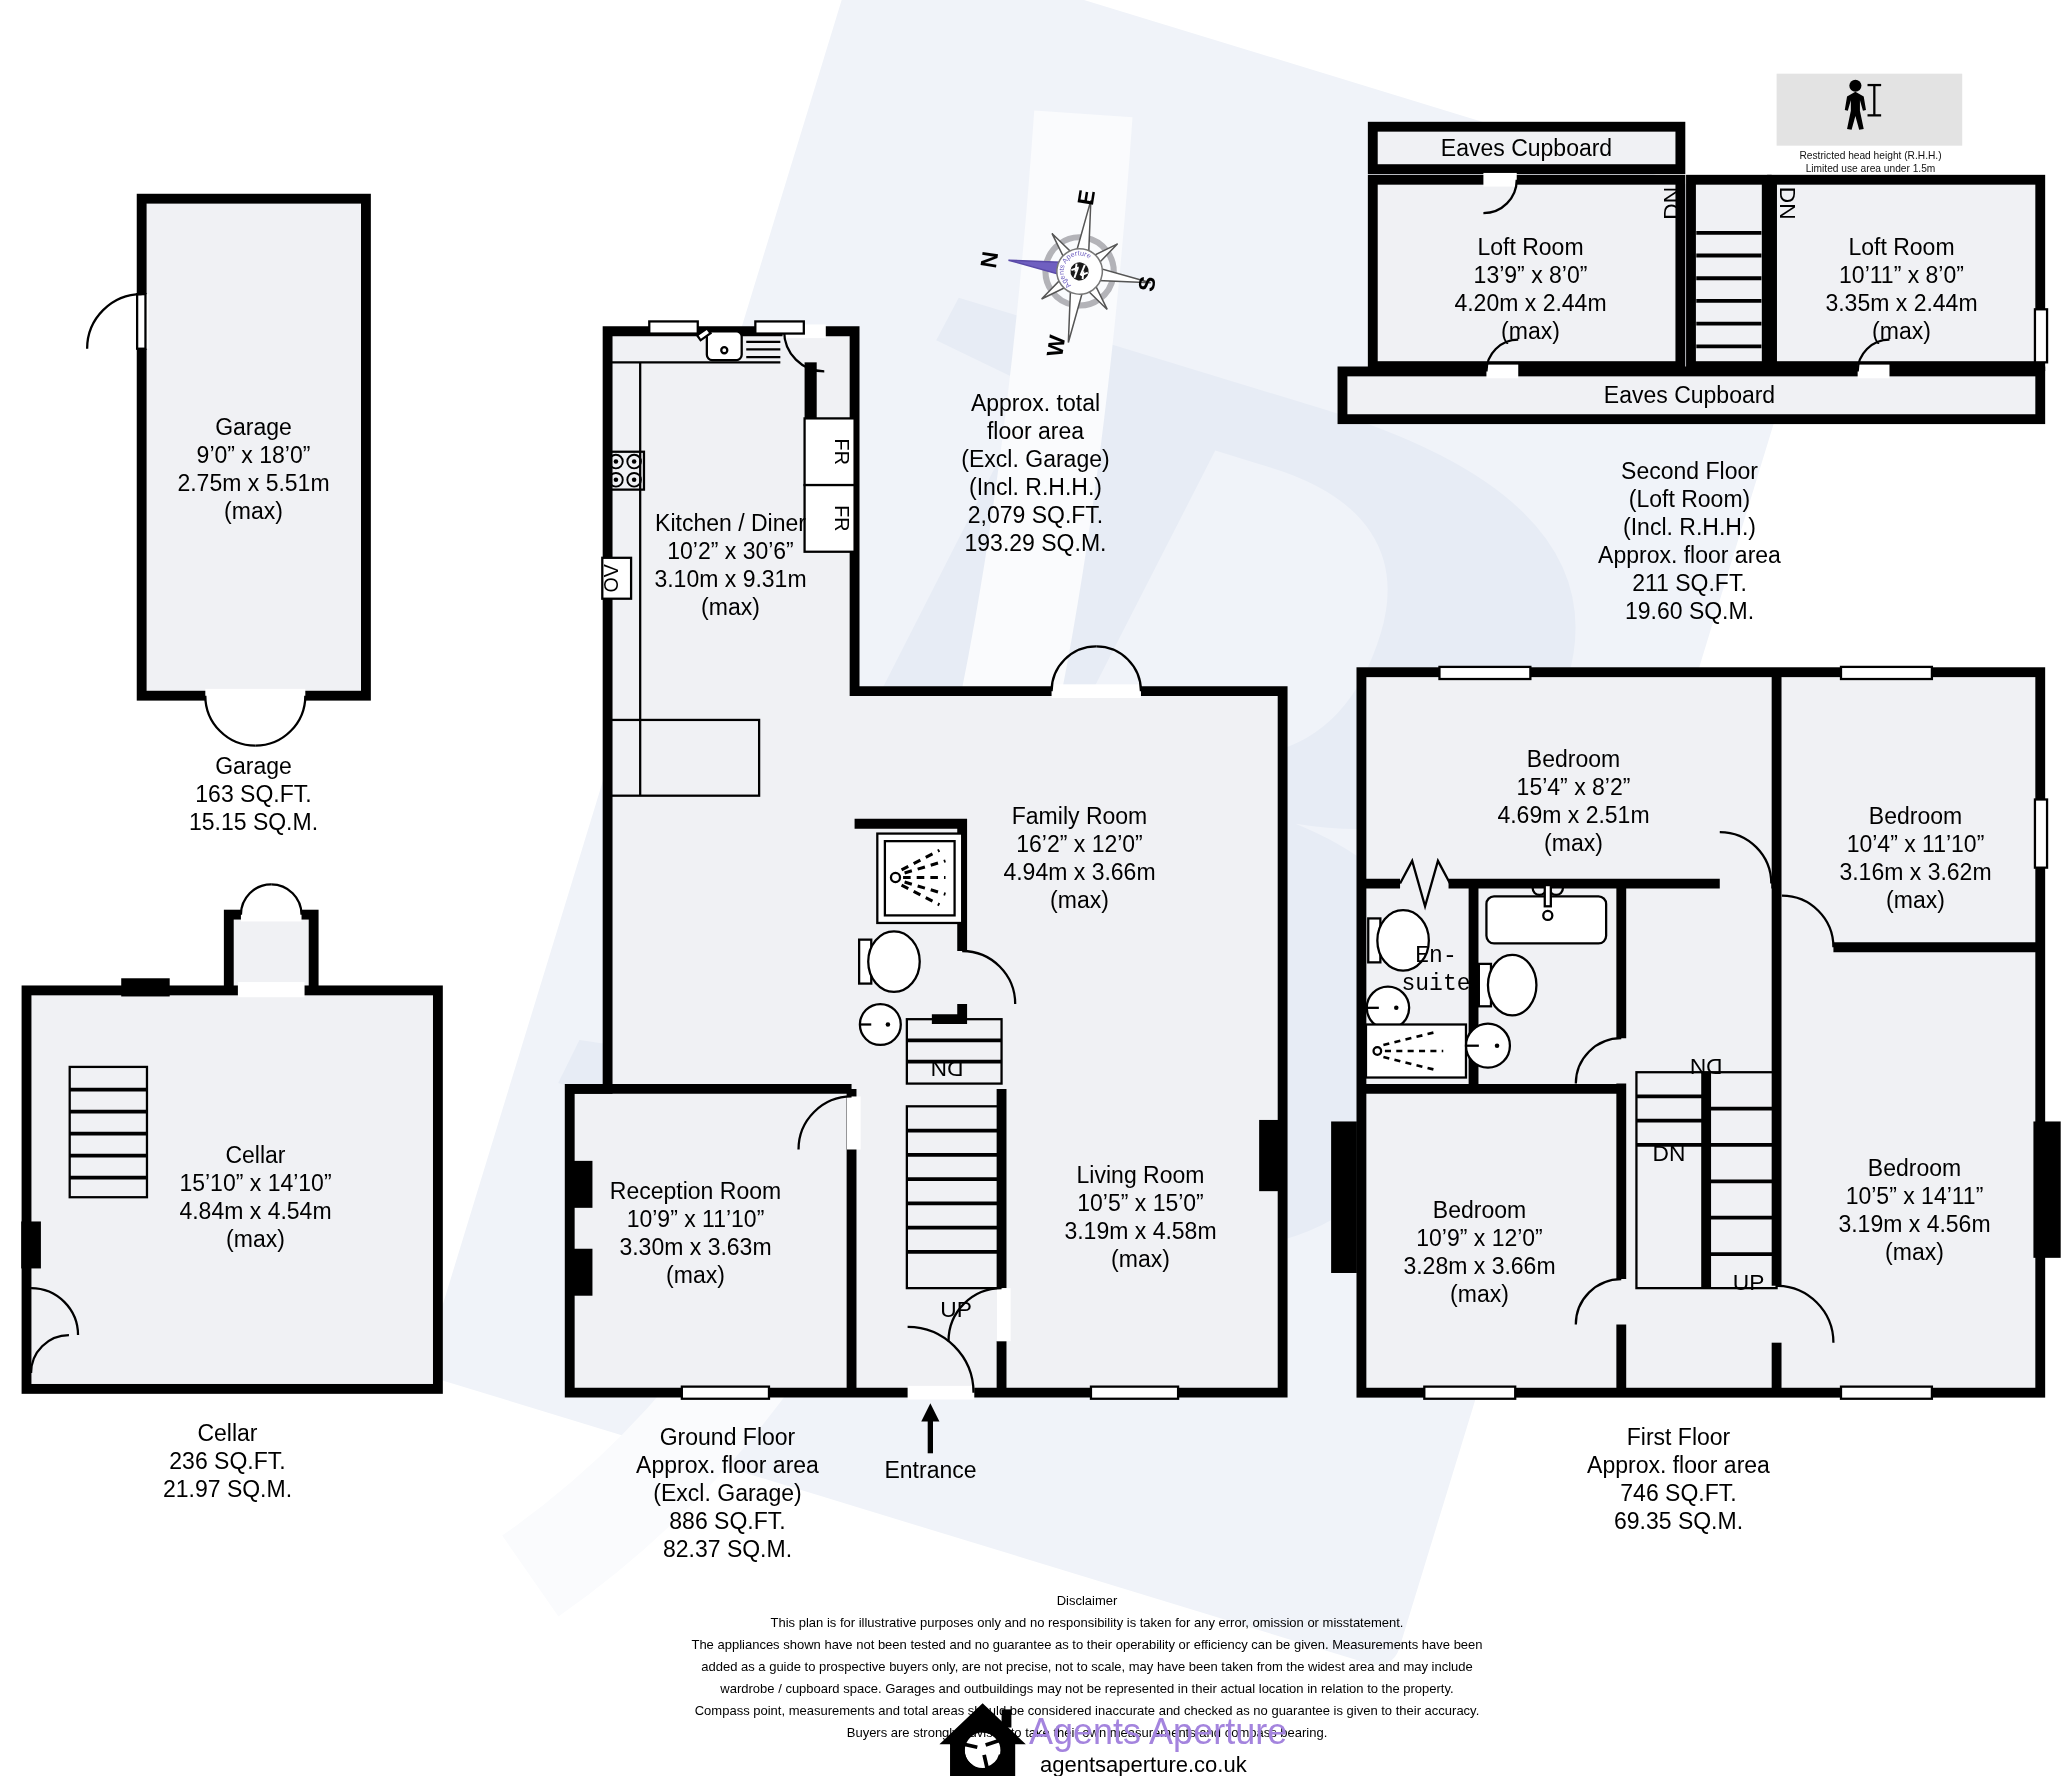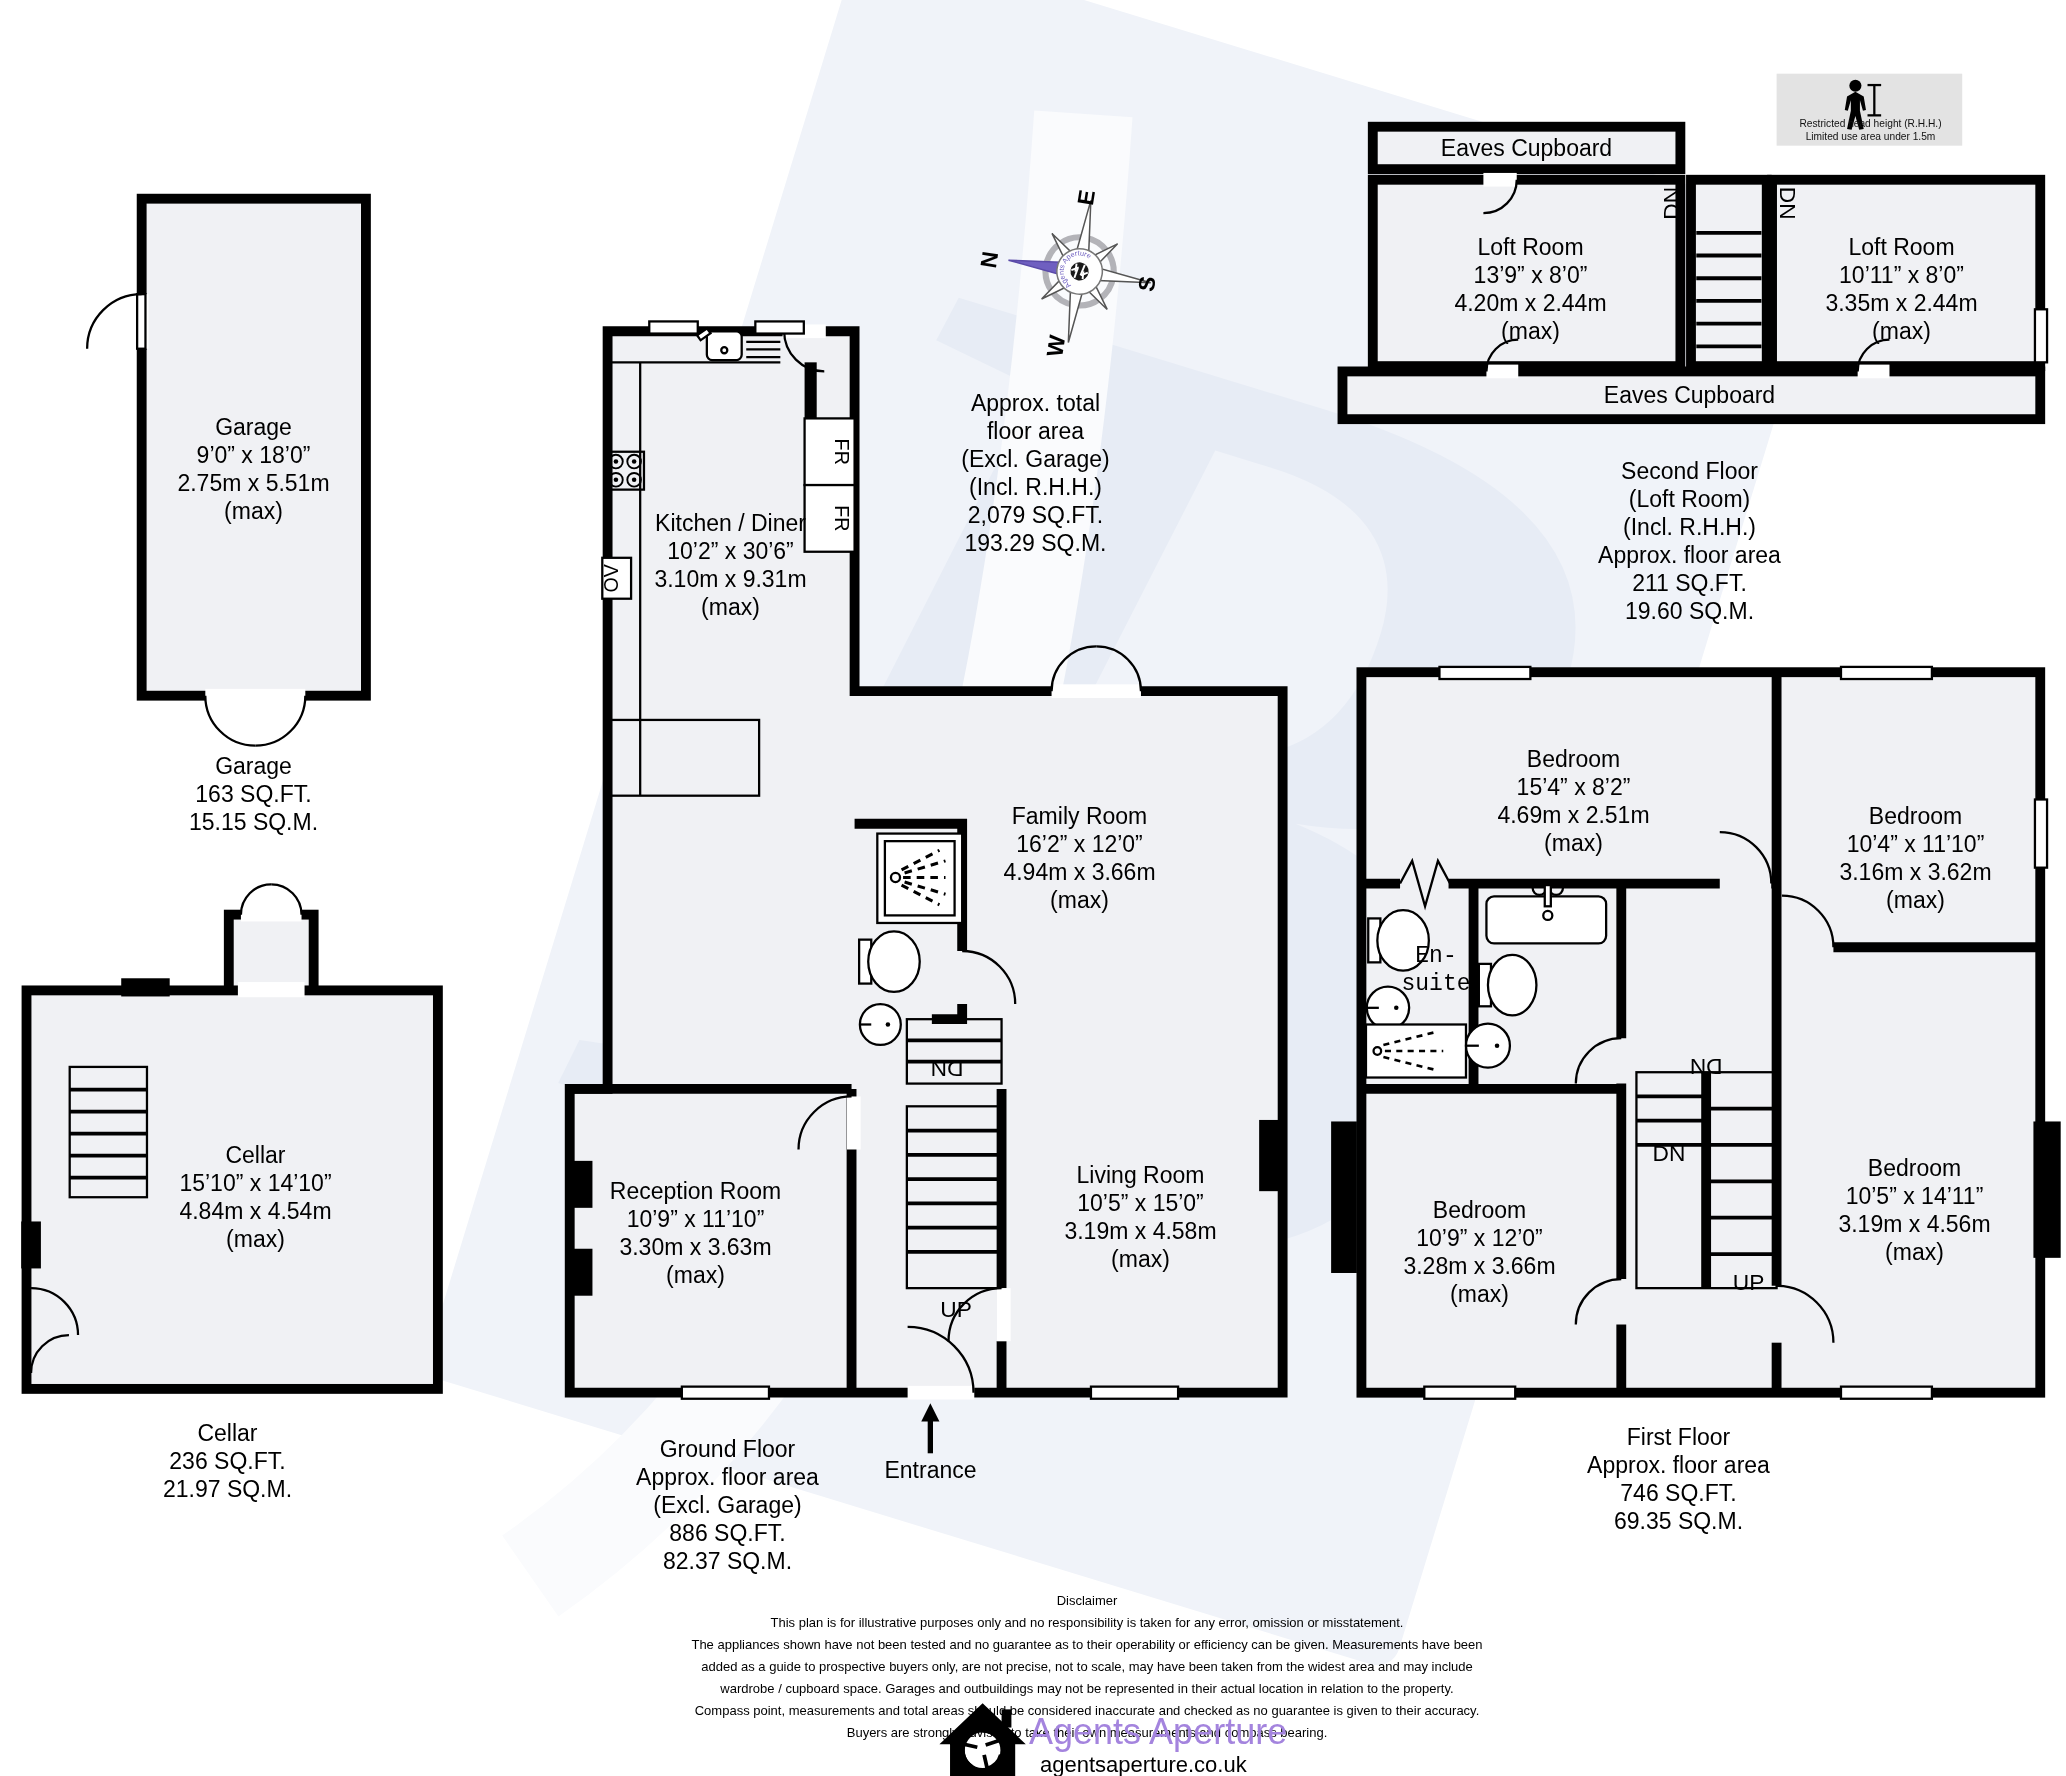--- a/index.html
+++ b/index.html
@@ -2,21 +2,21 @@
 <html style="font-size:12px"><head>
 <meta charset="utf-8">
 <style>
   html,body{margin:0;padding:0;background:#fff;}
   #canvas{position:relative;width:2066px;height:1777px;background:#fff;overflow:hidden;
           font-family:"Liberation Sans",sans-serif;color:#000;}
   svg{position:absolute;left:0;top:0;}
   .lbl{position:absolute;font-size:23px;line-height:28px;text-align:center;
        white-space:pre-line;color:#000;}
   .rhh-text{position:absolute;font-size:10.2px;line-height:13px;text-align:center;
-            white-space:pre-line;color:#111;}
+            white-space:pre-line;color:#111;margin-top:32px;}
   .disclaimer{position:absolute;left:462px;top:1590px;width:1250px;
               font-size:13px;line-height:22px;text-align:center;white-space:pre-line;}
   .brand-name{position:absolute;left:1029px;top:1711px;font-size:36px;color:#a484de;}
   .brand-url{position:absolute;left:1040px;top:1752px;font-size:22px;color:#000;}
   .room{fill:#f0f1f4;stroke:#000;stroke-width:13;}
   .wall{fill:none;stroke:#000;stroke-width:13;}
   .thin{fill:none;stroke:#000;stroke-width:3;}
   .fix{fill:#fff;stroke:#000;stroke-width:3;}
   .gap{fill:#fff;stroke:none;}
   .blk{fill:#000;stroke:none;}
@@ -394,21 +394,21 @@
 4.94m x 3.66m
 (max)</div>
 <div class="lbl" style="left:582px;top:1177px;width:227px;text-align:center;">Reception Room
 10’9” x 11’10”
 3.30m x 3.63m
 (max)</div>
 <div class="lbl" style="left:1027px;top:1161px;width:227px;">Living Room
 10’5” x 15’0”
 3.19m x 4.58m
 (max)</div>
-<div class="lbl" style="left:614px;top:1423px;width:227px;margin-top:12px;">Ground Floor
+<div class="lbl" style="left:614px;top:1423px;width:227px;">Ground Floor
 Approx. floor area
 (Excl. Garage)
 886 SQ.FT.
 82.37 SQ.M.</div>
 <div class="lbl" style="left:817px;top:1456px;width:227px;text-align:center;">Entrance</div>
 
 <div class="lbl" style="left:1460px;top:745px;width:227px;">Bedroom
 15’4” x 8’2”
 4.69m x 2.51m
 (max)</div>

